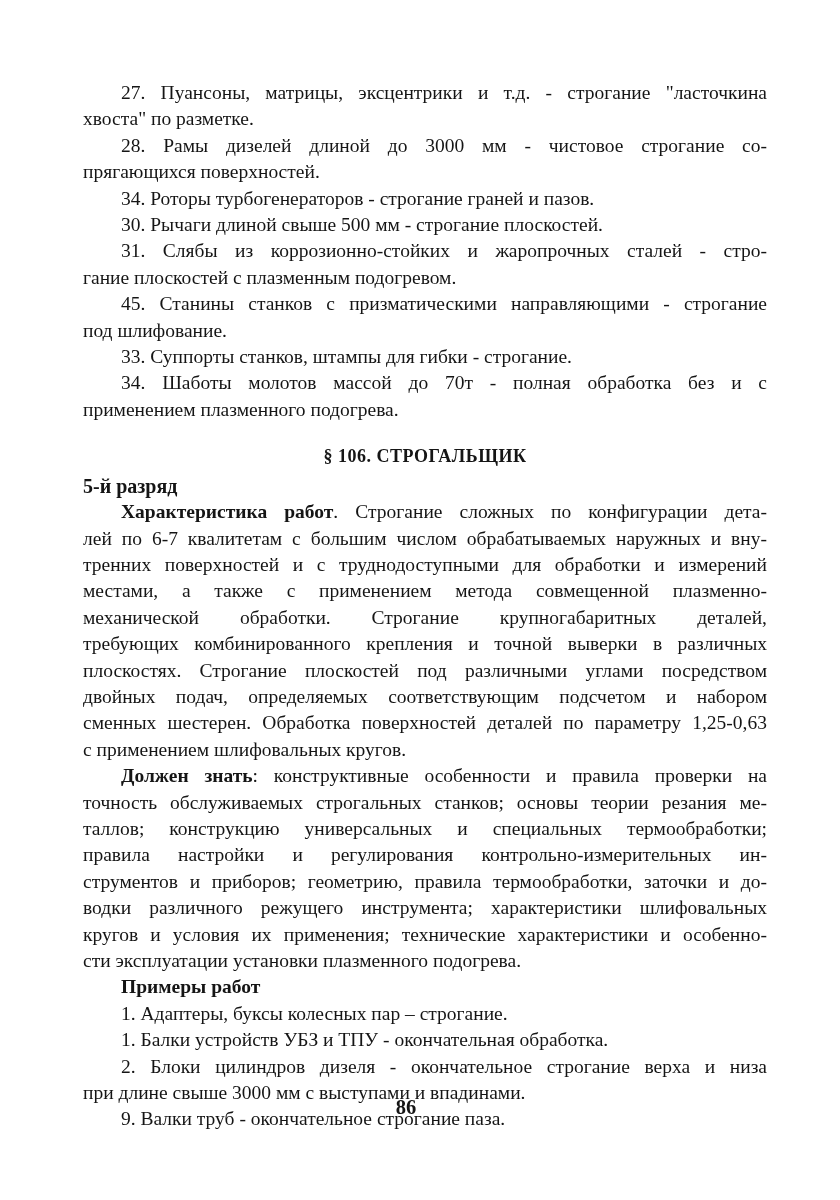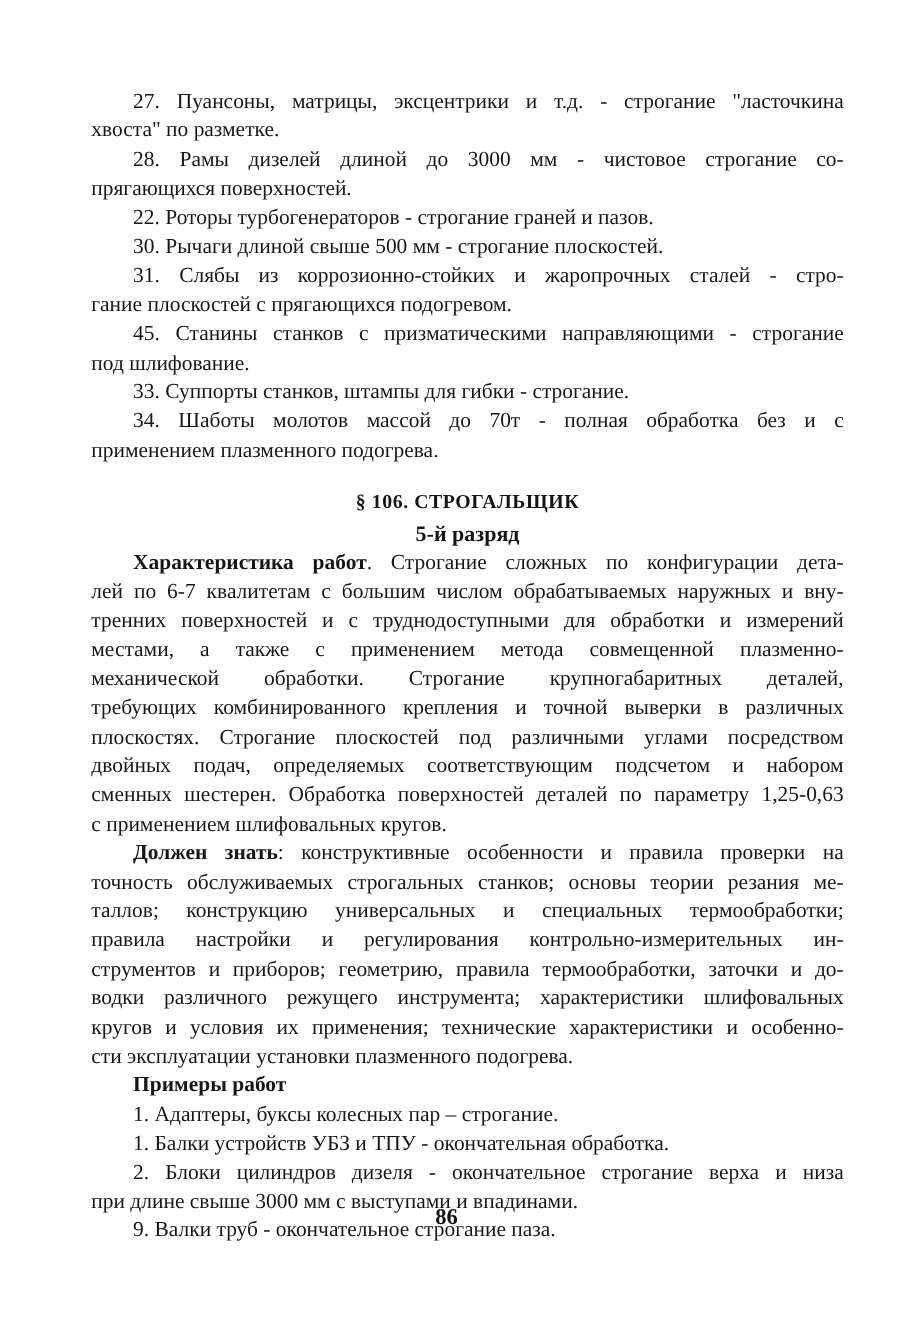--- a/index.html
+++ b/index.html
@@ -38,21 +38,21 @@
   .line.just { text-align-last: justify; }
   .line.first { padding-left: 38px; }
   .heading {
     text-align: center;
     font-weight: bold;
     font-size: 18px;
     margin-top: 20px;
     letter-spacing: 0.5px;
   }
   .grade {
-    text-align: center;
+    text-align: left;
     font-weight: bold;
     font-size: 20px;
     margin-top: 3px;
   }
   .page-number {
     position: absolute;
     top: 1096px;
     left: 0;
     width: 812px;
     text-align: center;
@@ -68,28 +68,28 @@
   <div class="text-block" id="content">
       <div class="para">
         <div class="line first just">27. Пуансоны, матрицы, эксцентрики и т.д. - строгание "ласточкина</div>
         <div class="line">хвоста" по разметке.</div>
       </div>
       <div class="para">
         <div class="line first just">28. Рамы дизелей длиной до 3000 мм - чистовое строгание со-</div>
         <div class="line">прягающихся поверхностей.</div>
       </div>
       <div class="para">
-        <div class="line first">22. Роторы турбогенераторов - строгание граней и пазов.</div>
+        <div class="line first">34. Роторы турбогенераторов - строгание граней и пазов.</div>
       </div>
       <div class="para">
         <div class="line first">30. Рычаги длиной свыше 500 мм - строгание плоскостей.</div>
       </div>
       <div class="para">
         <div class="line first just">31. Слябы из коррозионно-стойких и жаропрочных сталей - стро-</div>
-        <div class="line">гание плоскостей с прягающихся подогревом.</div>
+        <div class="line">гание плоскостей с плазменным подогревом.</div>
       </div>
       <div class="para">
         <div class="line first just">45. Станины станков с призматическими направляющими - строгание</div>
         <div class="line">под шлифование.</div>
       </div>
       <div class="para">
         <div class="line first">33. Суппорты станков, штампы для гибки - строгание.</div>
       </div>
       <div class="para">
         <div class="line first just">34. Шаботы молотов массой до 70т - полная обработка без и с</div>

